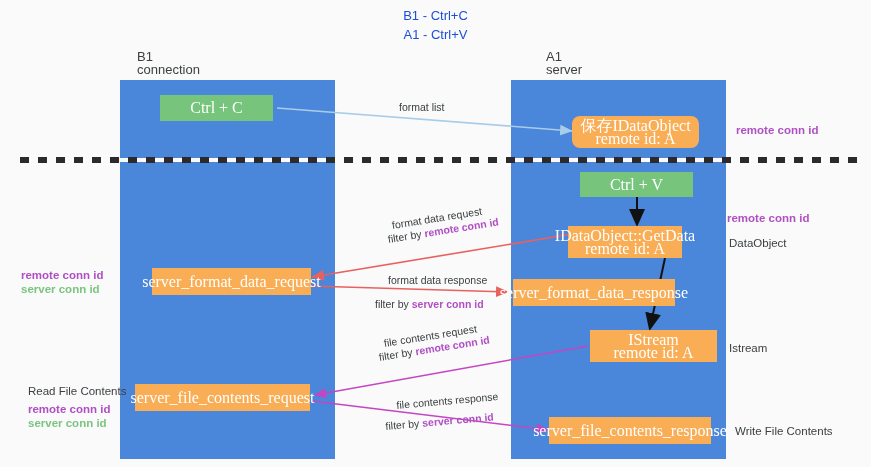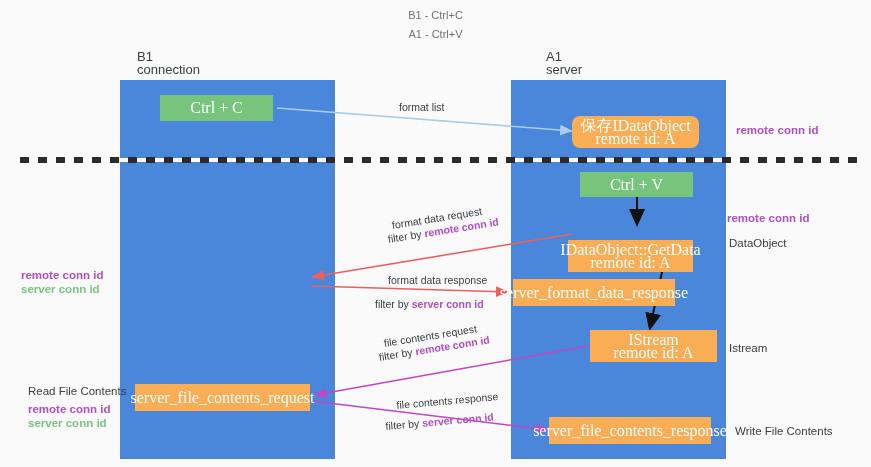--- a/index.html
+++ b/index.html
@@ -8,21 +8,21 @@
     background:#fafafa;
     font-family:"Liberation Sans","DejaVu Sans",sans-serif;
     overflow:hidden;
     position:relative;
   }
   #stage{position:absolute;left:0;top:0;width:871px;height:467px;}
 
   
   .title{
     position:absolute;left:0;top:6px;width:871px;
-    text-align:center;color:#737373;font-size:11px;line-height:19px;
+    text-align:center;color:#1d4ed8;font-size:13px;line-height:19px;
     white-space:pre;
   }
 
   
   .colhead{
     position:absolute;text-align:left;color:#3c4043;
     font-size:13px;line-height:13px;white-space:pre;
   }
 
   
@@ -106,23 +106,24 @@
     <line x1="20" y1="160" x2="866" y2="160" stroke="#2b2b2b" stroke-width="6" stroke-dasharray="9 9"></line>
   </svg>
 
   <div class="node green" style="left:160px;top:95px;width:113px;height:26px;">Ctrl + C</div>
 
   <div class="node orange" style="left:572px;top:116px;width:127px;height:32px;border-radius:8px;">保存IDataObject
 remote id: A</div>
 
   <div class="node green" style="left:580px;top:172px;width:113px;height:25px;">Ctrl + V</div>
 
-  <div class="node orange" style="left:568px;top:240px;width:125px;height:32px;">IDataObject::GetData
+  <div class="node orange" style="left:568px;top:226px;width:114px;height:32px;">IDataObject::GetData
 remote id: A</div>
 
+  <div class="node orange" style="left:152px;top:268px;width:159px;height:27px;">server_format_data_request</div>
 
   <div class="node orange" style="left:513px;top:279px;width:162px;height:27px;">server_format_data_response</div>
 
   <div class="node orange" style="left:590px;top:330px;width:127px;height:32px;">IStream
 remote id: A</div>
 
   <div class="node orange" style="left:135px;top:384px;width:175px;height:27px;">server_file_contents_request</div>
 
   <div class="node orange" style="left:549px;top:417px;width:162px;height:27px;">server_file_contents_response</div>
 

